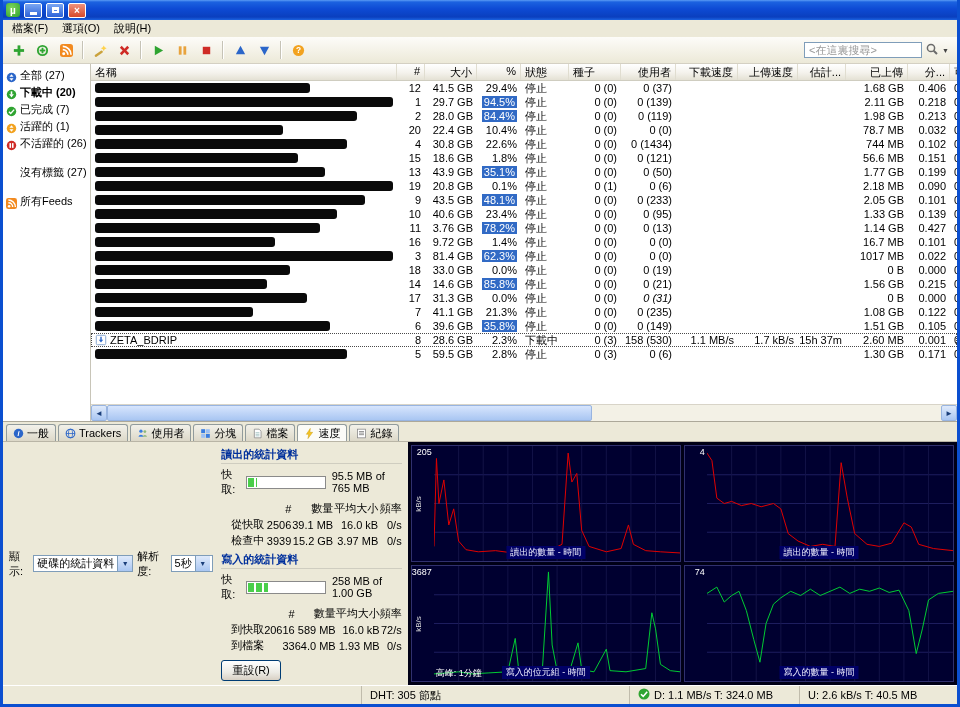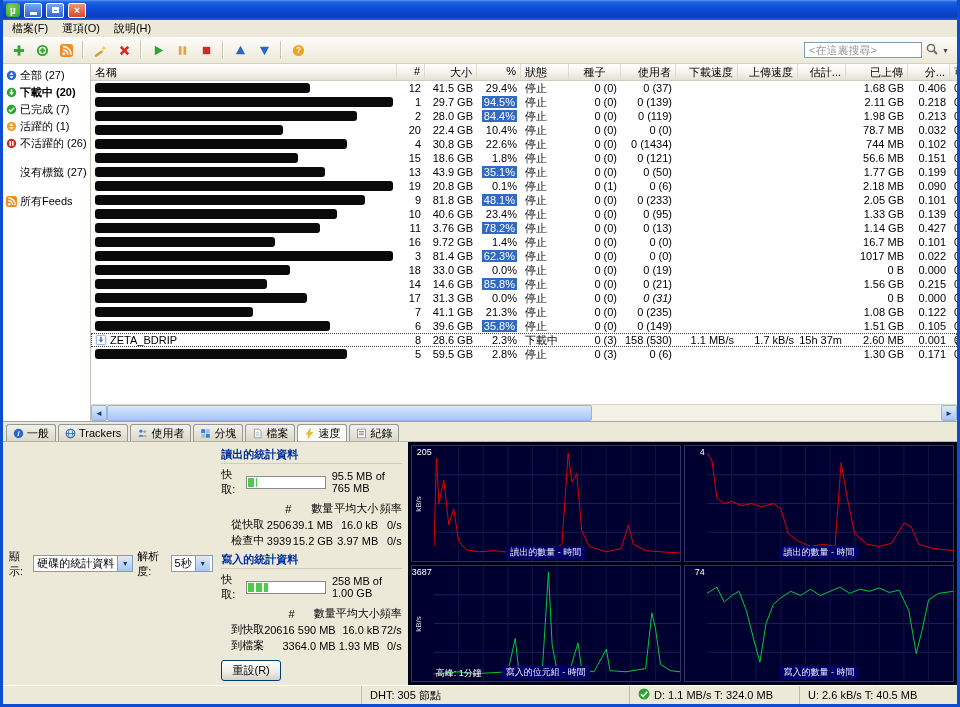--- a/index.html
+++ b/index.html
@@ -25,21 +25,21 @@
     background:linear-gradient(180deg,#fdfcf9,#ece9d8);border-bottom:1px solid #d4d0c3;}
   .tool-btn{width:22px;height:22px;display:flex;align-items:center;justify-content:center;border-radius:2px;}
   .tool-sep{width:1px;height:18px;background:#c6c3b6;border-right:1px solid #fff;margin:0 3px;}
   .search-wrap{margin-left:auto;display:flex;align-items:center;gap:3px;padding-right:4px;}
   .search-box{width:118px;height:16px;border:1px solid #7f9db9;background:#fff;color:#9a9a9a;
     display:flex;align-items:center;padding:0 4px;box-sizing:border-box;}
   .dd-arrow{font-size:7px;color:#444;}
   
   .main{flex:1;display:flex;min-height:0;background:#fff;}
   .sidebar{flex:0 0 88px;border-right:1px solid #c8c5b8;background:#fff;padding-top:3px;box-sizing:border-box;}
-  .side-item{display:flex;align-items:center;gap:3px;padding:1px 3px;white-space:nowrap;overflow:hidden;}
+  .side-item{display:flex;align-items:flex-end;gap:3px;padding:1px 3px;white-space:nowrap;overflow:hidden;}
   .side-item.selected{font-weight:bold;}
   .side-gap{margin-top:12px;}
   .list-area{flex:1;display:flex;flex-direction:column;min-width:0;overflow:hidden;}
   .list-header{flex:0 0 16px;display:flex;background:linear-gradient(180deg,#fff,#f4f2ec 55%,#e4e1d4);border-bottom:1px solid #cfcdc0;overflow:hidden;}
   .col-h{border-right:1px solid #e0ddd0;padding:1px 4px 0;box-sizing:border-box;white-space:nowrap;overflow:hidden;flex:0 0 auto;}
   .rows{flex:1;overflow:hidden;background:#fff;}
   .trow{display:flex;height:14px;align-items:center;overflow:hidden;}
   .trow.selected{outline:1px dotted #4a4a4a;outline-offset:-1px;}
   .tcell{padding:0 4px;box-sizing:border-box;white-space:nowrap;overflow:hidden;flex:0 0 auto;display:flex;align-items:center;}
   .tcell.r{justify-content:flex-end;}
@@ -292,21 +292,21 @@
           <span>所有Feeds</span>
         </div>
       </div>
     <div class="list-area">
       <div class="list-header" id="list-header">
           <span class="col-h" style="width: 306px; text-align: left;">名稱</span>
           <span class="col-h" style="width: 28px; text-align: right;">#</span>
           <span class="col-h" style="width: 52px; text-align: right;">大小</span>
           <span class="col-h" style="width: 44px; text-align: right;">%</span>
           <span class="col-h" style="width: 48px; text-align: left;">狀態</span>
-          <span class="col-h" style="width: 52px; text-align: center;">種子</span>
+          <span class="col-h" style="width: 52px; text-align: left;">種子</span>
           <span class="col-h" style="width: 55px; text-align: right;">使用者</span>
           <span class="col-h" style="width: 62px; text-align: right;">下載速度</span>
           <span class="col-h" style="width: 60px; text-align: right;">上傳速度</span>
           <span class="col-h" style="width: 48px; text-align: right;">估計...</span>
           <span class="col-h" style="width: 62px; text-align: right;">已上傳</span>
           <span class="col-h" style="width: 42px; text-align: right;">分...</span>
           <span class="col-h" style="width: 30px; text-align: left;">可用</span>
         </div>
       <div class="rows" id="rows">
           <div class="trow">
@@ -449,21 +449,21 @@
             <span class="tcell r" style="width: 48px;"></span>
             <span class="tcell r" style="width: 62px;">2.18 MB</span>
             <span class="tcell r" style="width: 42px;">0.090</span>
             <span class="tcell" style="width: 30px;">0.</span>
           </div>
           <div class="trow">
             <span class="tcell" style="width: 306px;">
               <span class="censor" style="width: 270px;"></span>
             </span>
             <span class="tcell r" style="width: 28px;">9</span>
-            <span class="tcell r" style="width: 52px;">81.8 GB</span>
+            <span class="tcell r" style="width: 52px;">43.5 GB</span>
             <span class="tcell r" style="width: 44px;">
               <span class="pct-badge">48.1%</span>
             </span>
             <span class="tcell" style="width: 48px;">停止</span>
             <span class="tcell r" style="width: 52px;">0 (0)</span>
             <span class="tcell r" style="width: 55px;">0 (233)</span>
             <span class="tcell r" style="width: 62px;"></span>
             <span class="tcell r" style="width: 60px;"></span>
             <span class="tcell r" style="width: 48px;"></span>
             <span class="tcell r" style="width: 62px;">2.05 GB</span>
@@ -820,21 +820,21 @@
                   <tr>
                     <td class="lbl"></td>
                     <td class="n1">#</td>
                     <td class="n2">數量</td>
                     <td class="n3">平均大小</td>
                     <td class="n4">頻率</td>
                   </tr>
       <tr>
                     <td class="lbl">到快取</td>
                     <td class="n1">20616</td>
-                    <td class="n2">590 MB</td>
+                    <td class="n2">589 MB</td>
                     <td class="n3">16.0 kB</td>
                     <td class="n4">72/s</td>
                   </tr>
                   <tr>
                     <td class="lbl">到檔案</td>
                     <td class="n1">33</td>
                     <td class="n2">64.0 MB</td>
                     <td class="n3">1.93 MB</td>
                     <td class="n4">0/s</td>
                   </tr>

